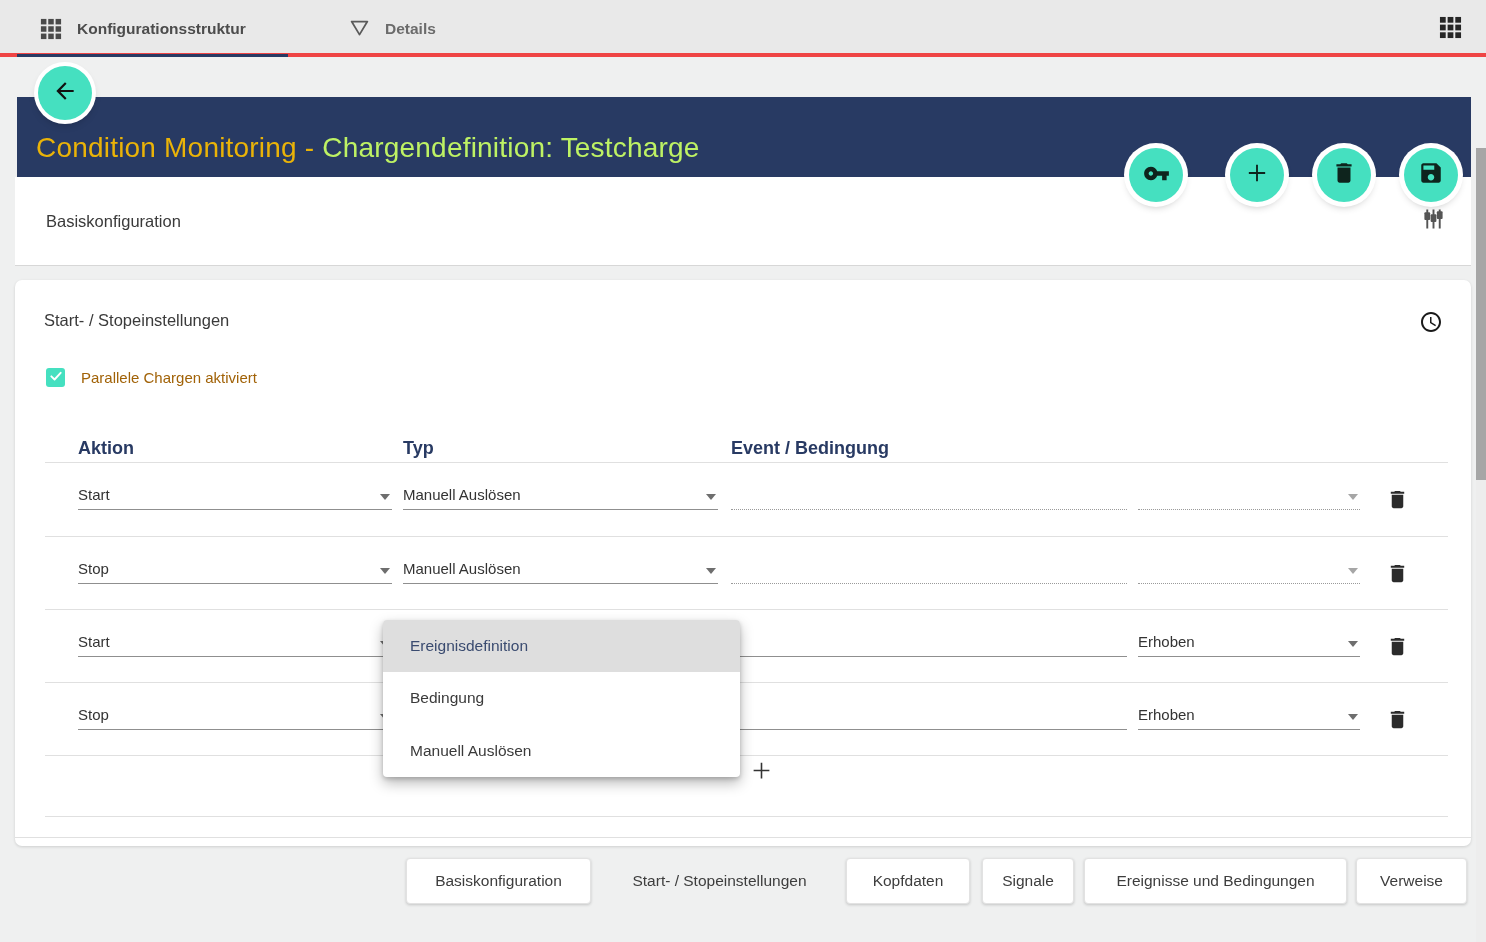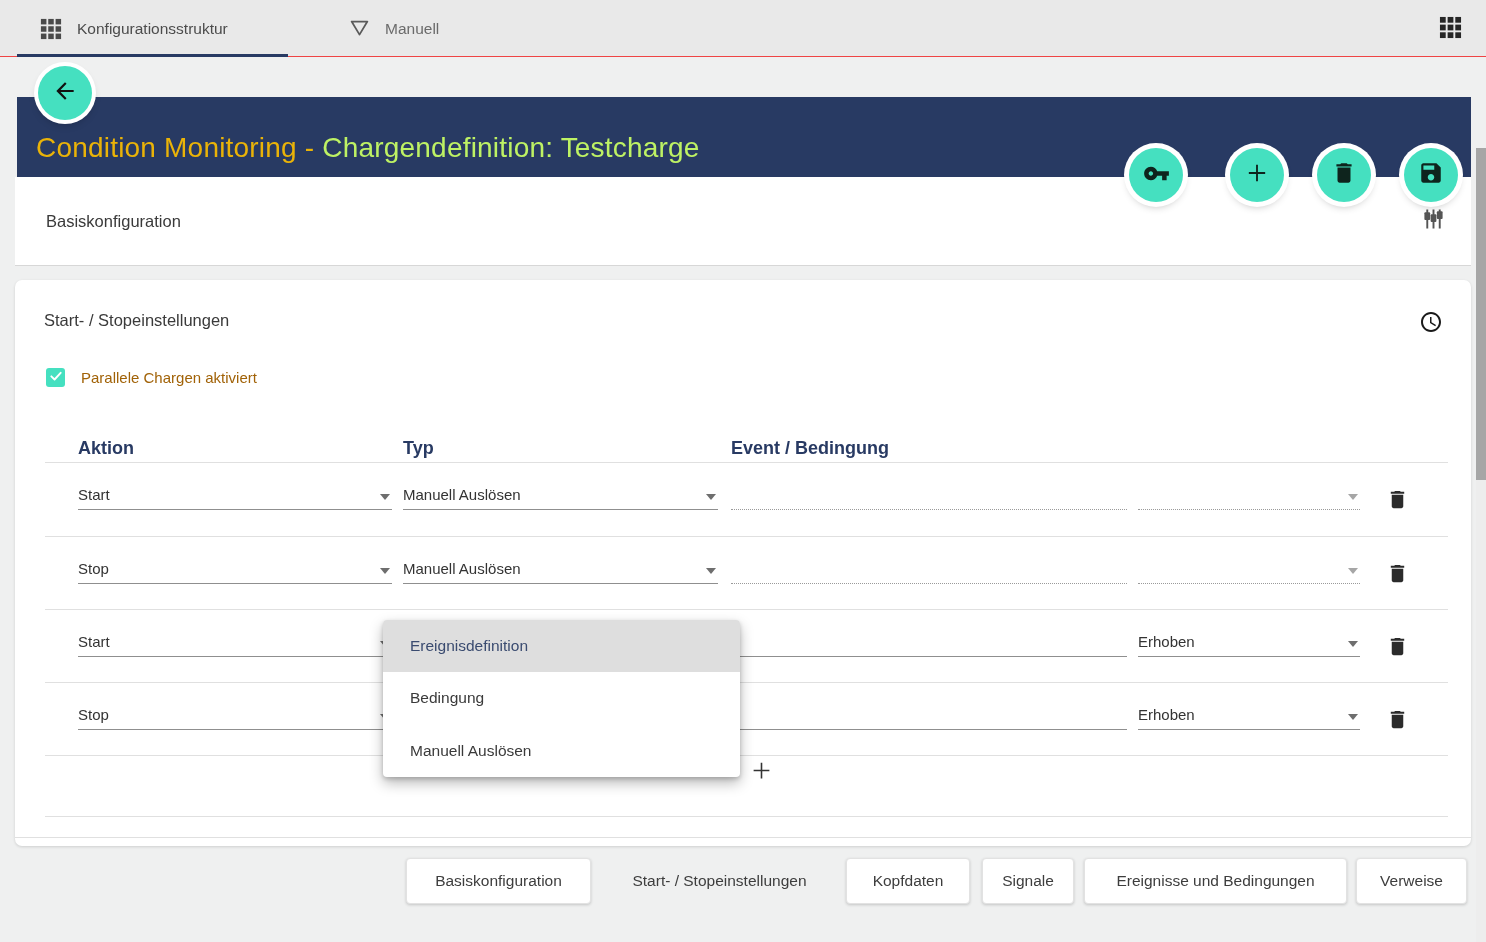--- a/index.html
+++ b/index.html
@@ -5,21 +5,21 @@
   * { margin:0; padding:0; box-sizing:border-box; }
   html,body { width:1486px; height:942px; }
   body {
     position:relative; overflow:hidden;
     background:#eff0f0;
     font-family:"Liberation Sans", sans-serif;
     color:#333;
   }
   
   .tabbar { position:absolute; left:0; top:0; width:100%; height:57px;
-            background:#e9e9e9; border-bottom:1px solid #ef4444; }
+            background:#e9e9e9; border-bottom:4px solid #ef4444;font-weight:bold; }
   .tab { position:absolute; top:0; height:57px; display:flex; align-items:center;
          gap:15px; color:#6b6b6b; font-size:15.5px; cursor:pointer; }
   .tab.active { color:#4c4c4c; }
   .tab .ticon { display:flex; align-items:center; color:#4a4a4a; }
   .active-underline { position:absolute; left:17px; top:54px; width:271px; height:3px;
                       background:#283a63; }
   .apps-btn { position:absolute; right:24px; top:17px; width:24px; height:24px;
               display:flex; align-items:center; justify-content:center; color:#262626; cursor:pointer; }
 
   
@@ -124,21 +124,21 @@
         </svg>
     </span>
     <span>Konfigurationsstruktur</span>
   </div>
   <div class="tab" style="left:349px">
     <span class="ticon">
       <svg width="21" height="21" viewBox="0 0 24 24" fill="none" stroke="#5a5a5a" stroke-width="2" stroke-linejoin="round">
           <path d="M3 4 L21 4 L12 19 Z"></path>
         </svg>
     </span>
-    <span>Manuell</span>
+    <span>Details</span>
   </div>
   <div class="active-underline"></div>
   <div class="apps-btn">
     <span>
       <svg width="23" height="23" viewBox="0 0 24 24" fill="currentColor">
           <rect x="1" y="1" width="6" height="6"></rect>
           <rect x="9" y="1" width="6" height="6"></rect>
           <rect x="17" y="1" width="6" height="6"></rect>
           <rect x="1" y="9" width="6" height="6"></rect>
           <rect x="9" y="9" width="6" height="6"></rect>

